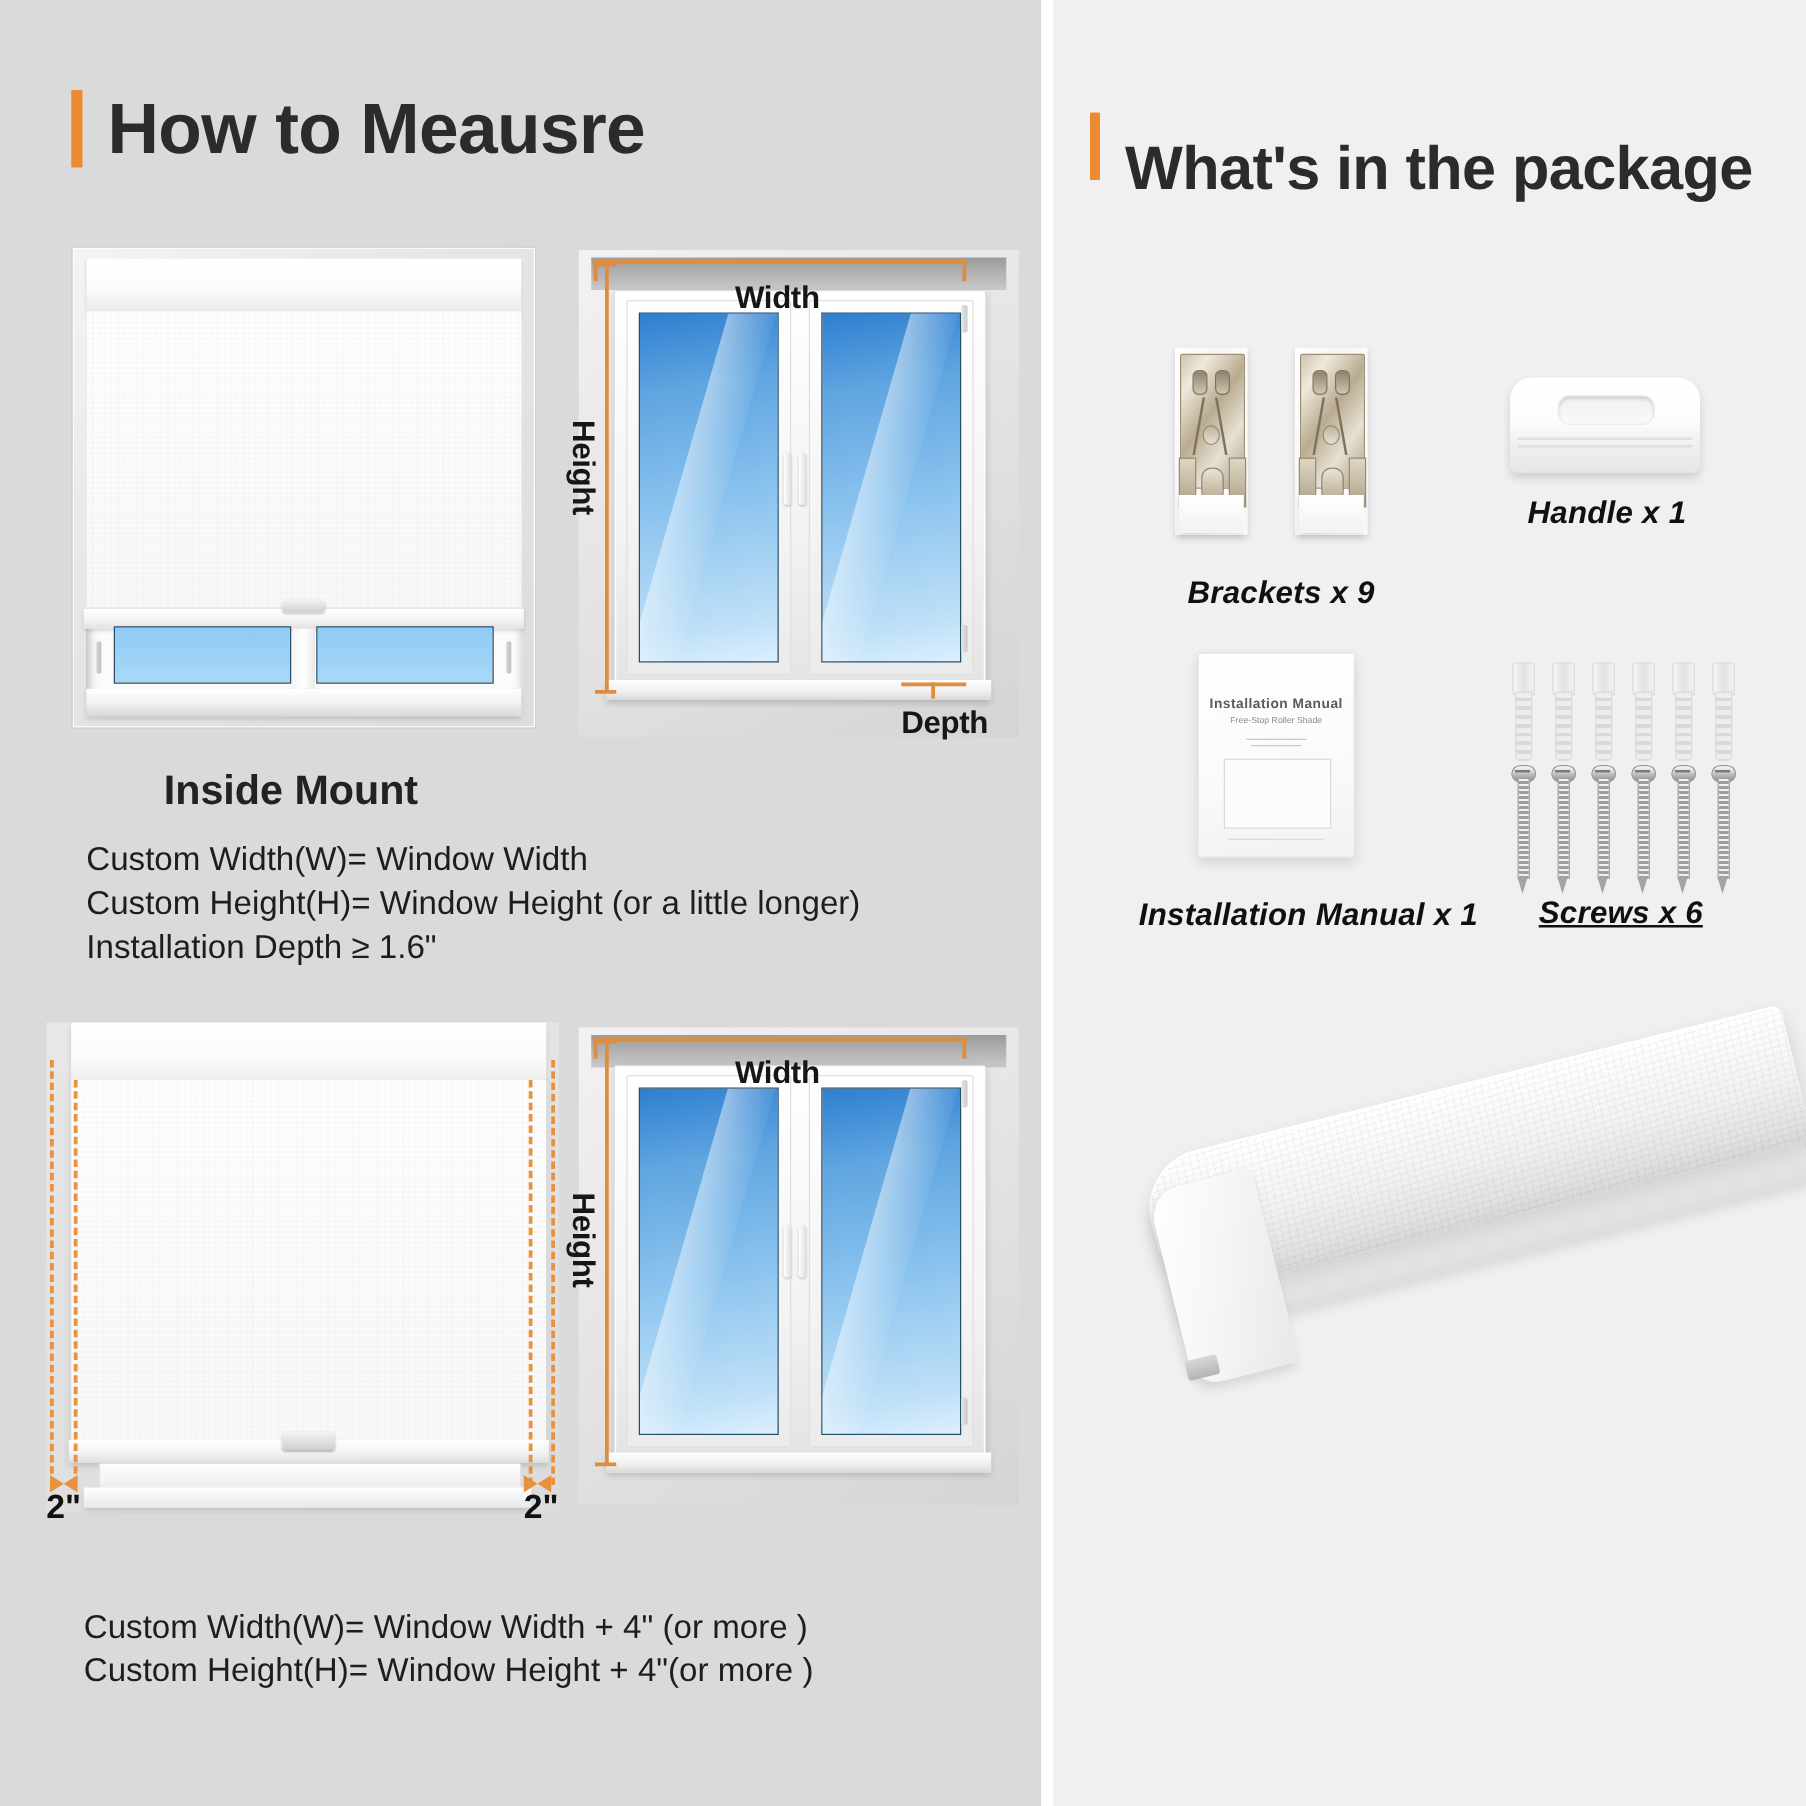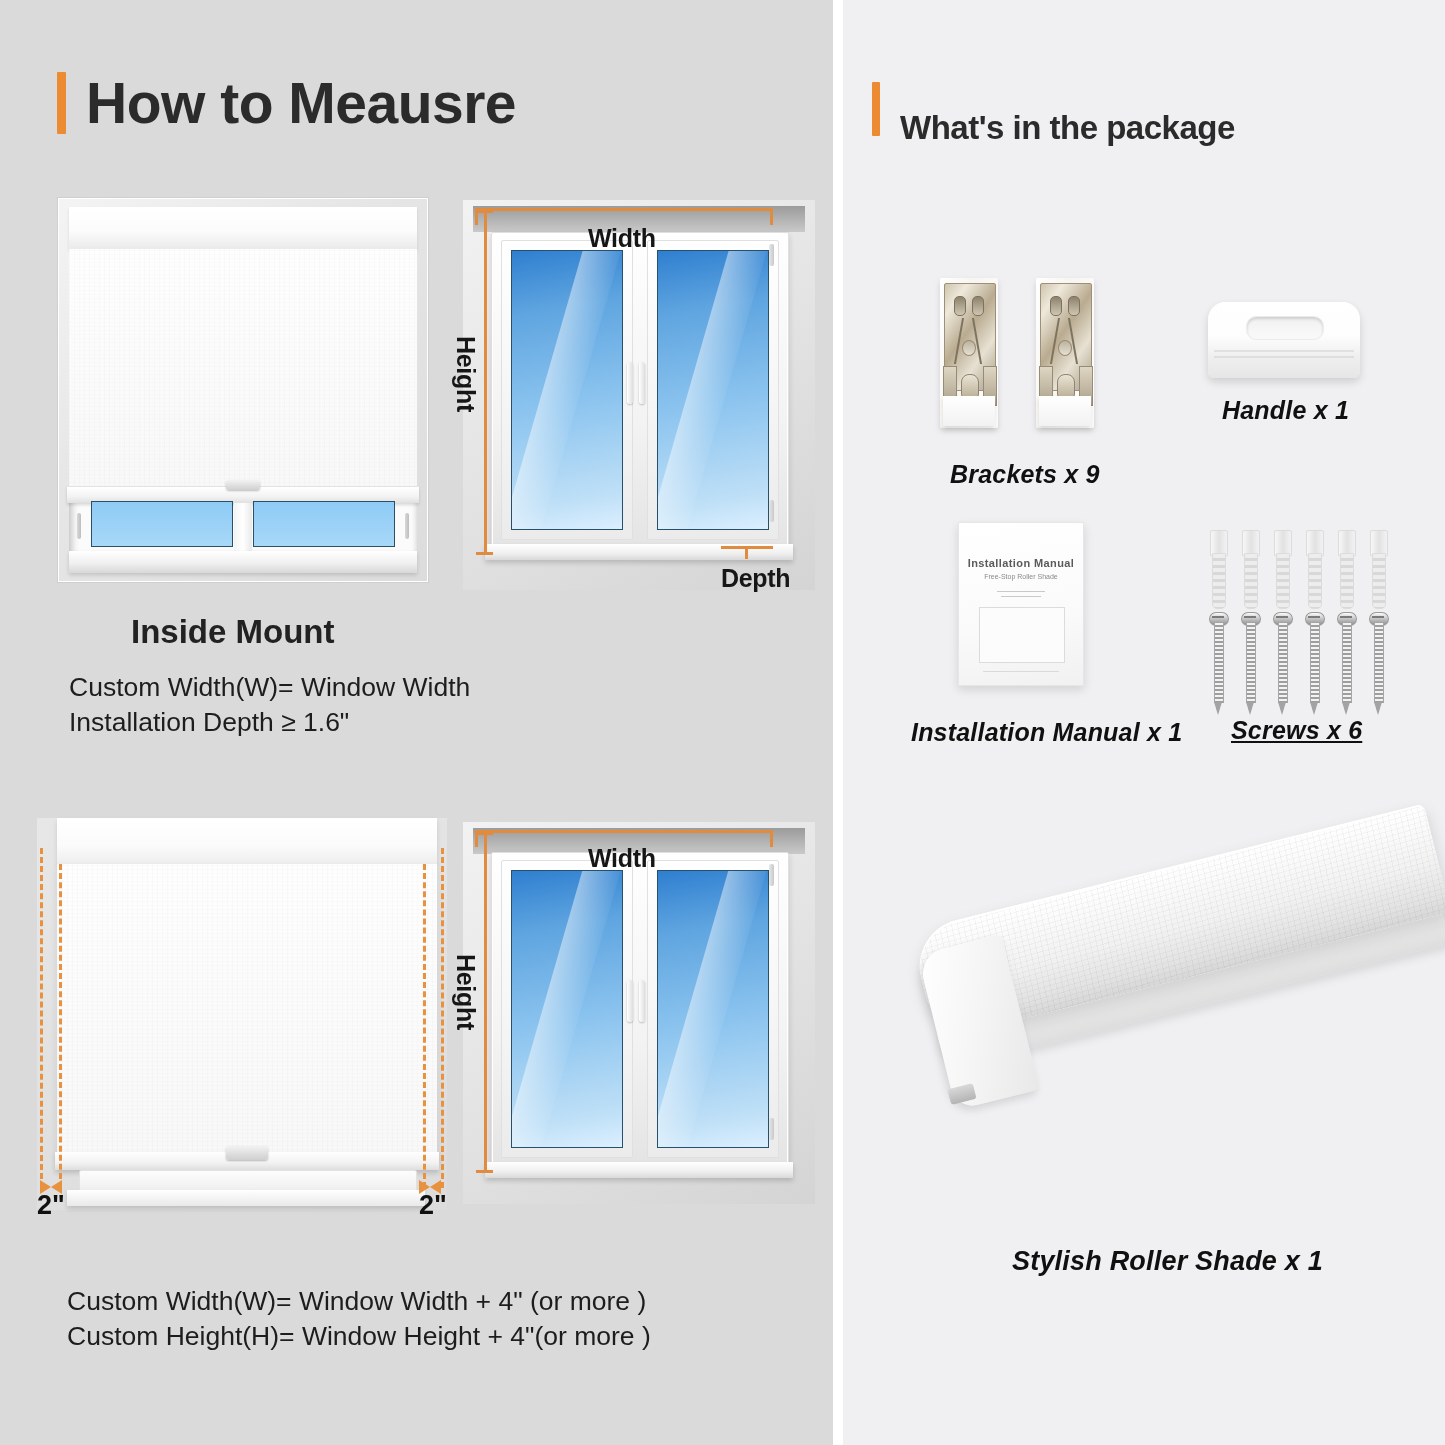--- a/index.html
+++ b/index.html
@@ -29,21 +29,21 @@
   .heading{position:absolute;display:flex;align-items:center;gap:20px;}
   .heading .bar{
     width:9px;height:62px;background:#ed8b33;border-radius:1px;flex:0 0 auto;
   }
   .heading .htext{
     font-size:57px;font-weight:bold;color:#2b2b2b;line-height:1;
     letter-spacing:-0.5px;white-space:nowrap;
   }
   #h-left{left:57px;top:72px;}
   #h-right{left:872px;top:74px;}
-  #h-right .htext{font-size:33px;margin-top:37px;}
+  #h-right .htext{font-size:49px;margin-top:37px;}
   #h-right .bar{height:54px;width:8px;}
 
   
   .mount-title{
     position:absolute;font-size:33px;font-weight:bold;color:#222;
     white-space:nowrap;
   }
   .mount-lines{
     position:absolute;font-size:26.5px;color:#1d1d1d;line-height:1.33;
   }
@@ -432,20 +432,21 @@
     <div class="dim-label vert" style="left:-12px;top:136px;">Height</div>
 
     <div class="dim-line-h" style="left:258px;top:346px;width:52px;"></div>
     <div class="dim-cap-h" style="left:282px;top:346px;height:13px;"></div>
     <div class="dim-label" style="left:258px;top:364px;">Depth</div>
   </div>
 
   <div class="mount-title" id="t-inside">Inside Mount</div>
   <div class="mount-lines" id="l-inside">
     <div>Custom Width(W)= Window Width</div>
+    <div>Custom Height(H)= Window Height (or a little longer)</div>
     <div>Installation Depth ≥ 1.6"</div>
   </div>
 
   <div class="shade-fig" id="fig-outside">
     <div class="om-wall"></div>
 
     <div style="position:absolute;left:20px;top:0px;width:380px;height:46px;
                 background:linear-gradient(180deg,#ffffff,#fbfbfb 60%,#eeeeee);
                 box-shadow:0 3px 5px rgba(0,0,0,.12);border-bottom:1px solid #e0e0e0;"></div>
     <div class="fabric" style="left:20px;width:380px;top:46px;height:290px;
@@ -620,15 +621,14 @@
     </div>
 
   <div class="pkg-label" style="left:1231px;top:716px;text-decoration:underline;">Screws  x 6</div>
 
   <div class="roller">
     <div class="roller-under"></div>
     <div class="roller-tube"></div>
     <div class="roller-cap"></div>
     <div class="roller-endbit"></div>
   </div>
-  <div class="pkg-label" style="left:1012px;top:1246px;font-size:27px;">Stylish Roller Shade x 1</div>
 
 </div>
 
 </body></html>

